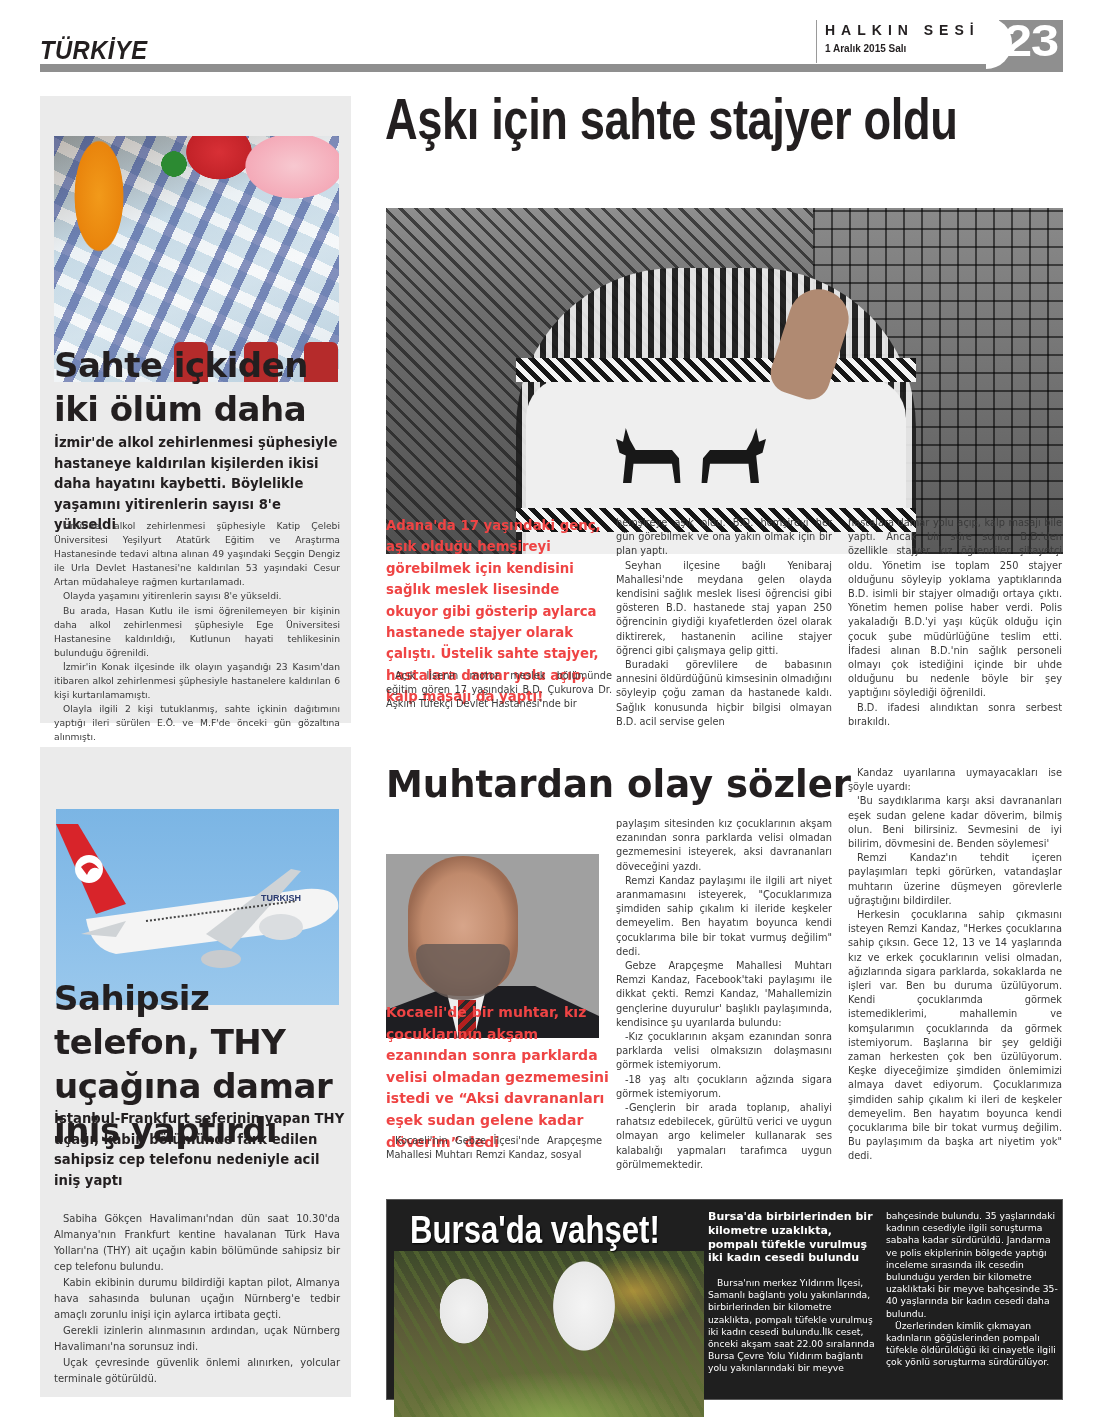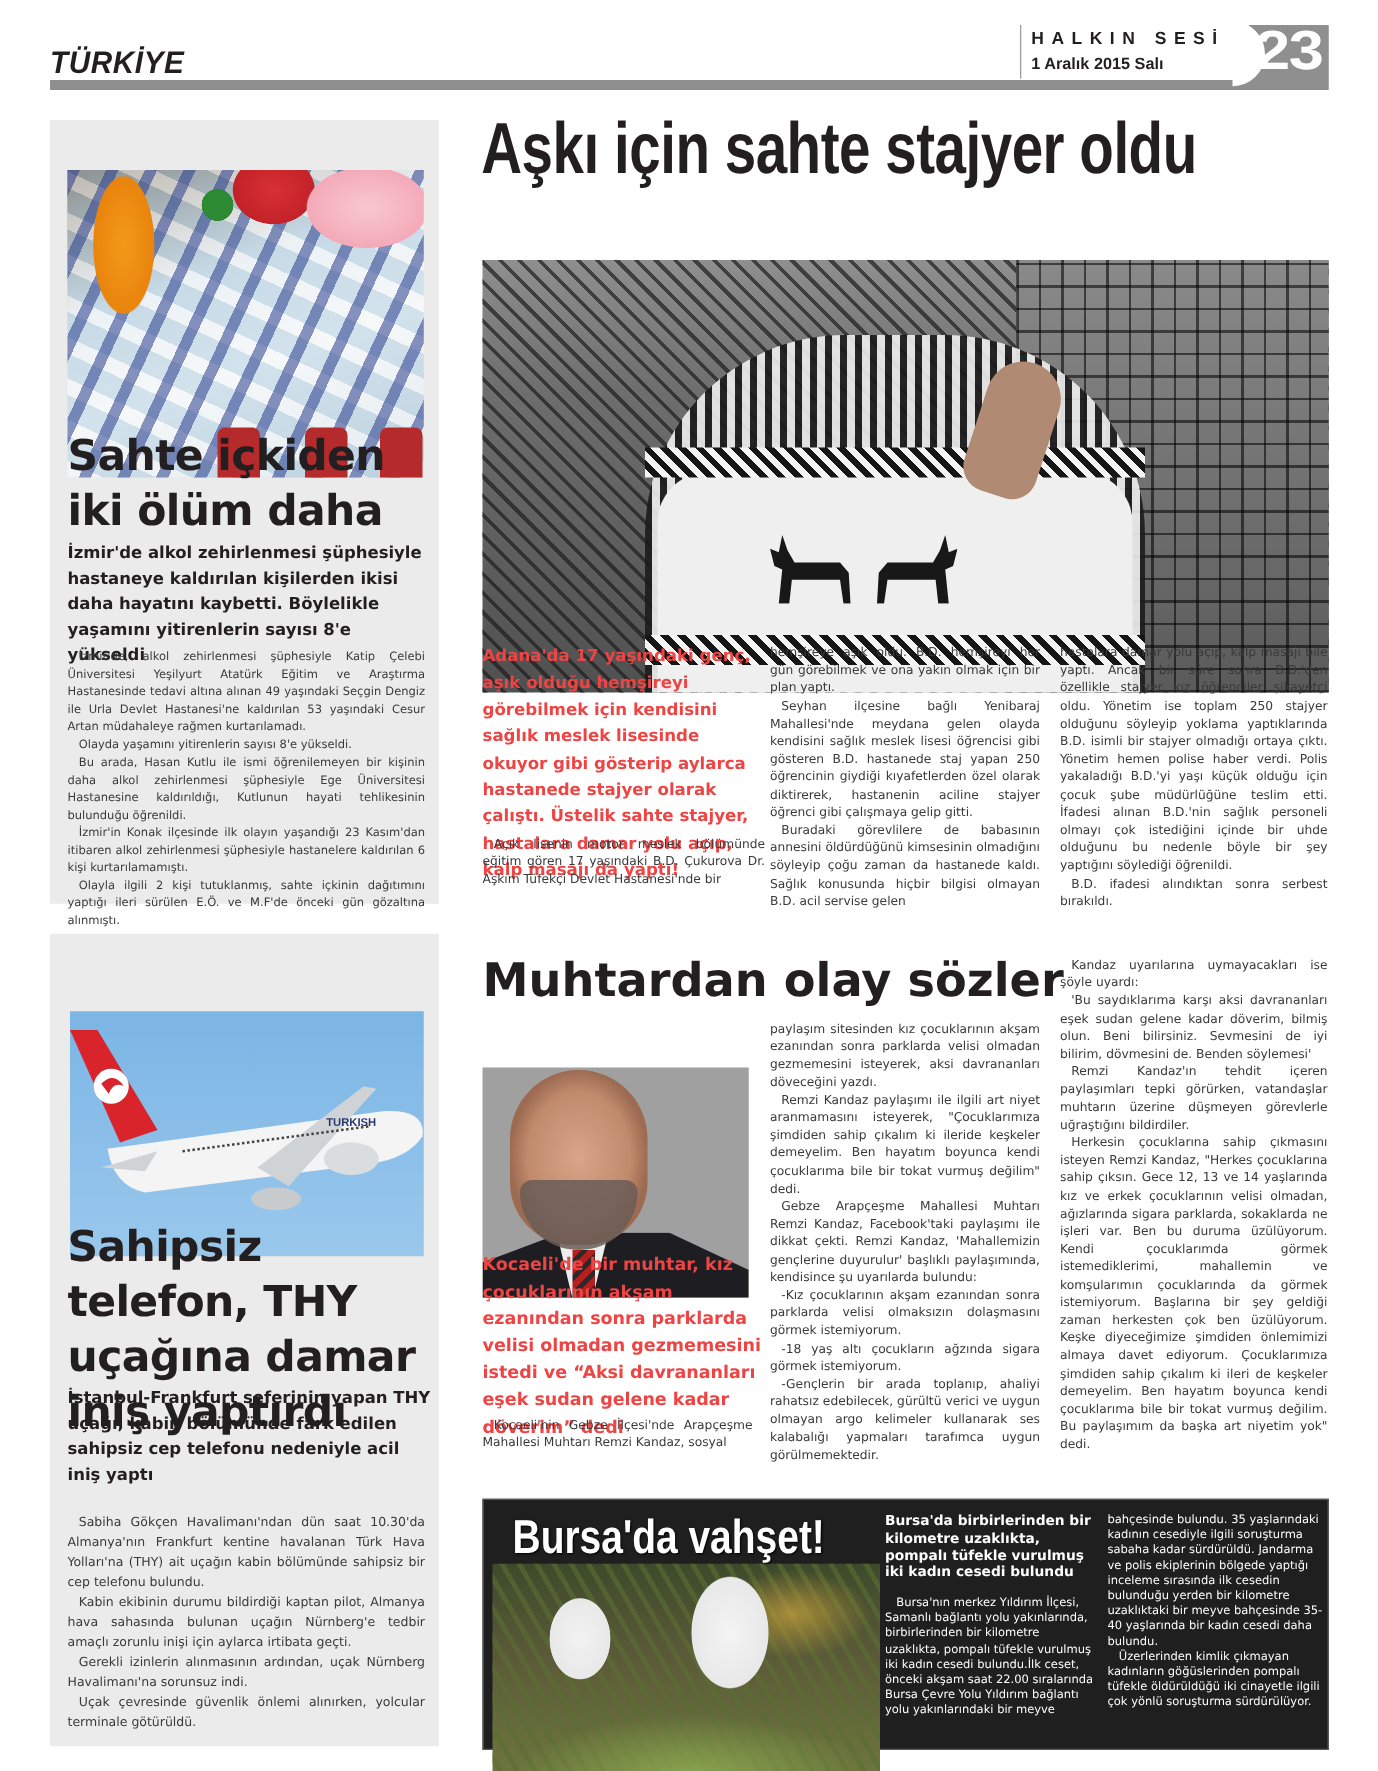--- a/index.html
+++ b/index.html
@@ -4,21 +4,21 @@
 <style>
   html, body { margin:0; padding:0; background:#ffffff; }
   body { width:1102px; height:1417px; position:relative; overflow:hidden; font-family:"DejaVu Sans", sans-serif; color:#231f20; }
   .abs { position:absolute; }
 
   
   .section-title { left:40px; top:36px; font-family:"Liberation Sans", sans-serif; font-weight:bold; font-style:italic; font-size:25px; letter-spacing:0.5px; color:#231f20; transform:scaleX(0.95); transform-origin:left; }
   .mast-rule { left:40px; top:64px; width:1023px; height:8px; background:#8f8f8f; }
   .paper-block { left:816px; top:20px; height:43px; border-left:1px solid #9a9a9a; padding-left:8px; }
   .paper-name { font-family:"Liberation Sans", sans-serif; font-weight:bold; font-size:14px; letter-spacing:6px; color:#231f20; margin-top:2px; }
-  .paper-date { font-family:"Liberation Sans", sans-serif; font-weight:bold; font-size:13px; color:#231f20; margin-top:5px; }
+  .paper-date { font-family:"Liberation Sans", sans-serif; font-weight:bold; font-size:10px; color:#231f20; margin-top:5px; }
   .page-num-box { left:999px; top:20px; width:64px; height:44px; background:#8f8f8f; }
   .page-num-cut { left:986px; top:17px; width:26px; height:52px; background:#fff; border-radius:0 26px 26px 0; }
   .page-num { left:1004px; top:18px; font-family:"Liberation Sans", sans-serif; font-weight:bold; font-size:44px; color:#ffffff; letter-spacing:-1px; line-height:46px; transform:scaleX(1.15); transform-origin:left; }
 
   
   .panel { background:#ebebeb; }
   .panel-1 { left:40px; top:96px; width:311px; height:627px; }
   .panel-2 { left:40px; top:747px; width:311px; height:650px; }
 
   .photo { overflow:hidden;margin-top:40px; }

